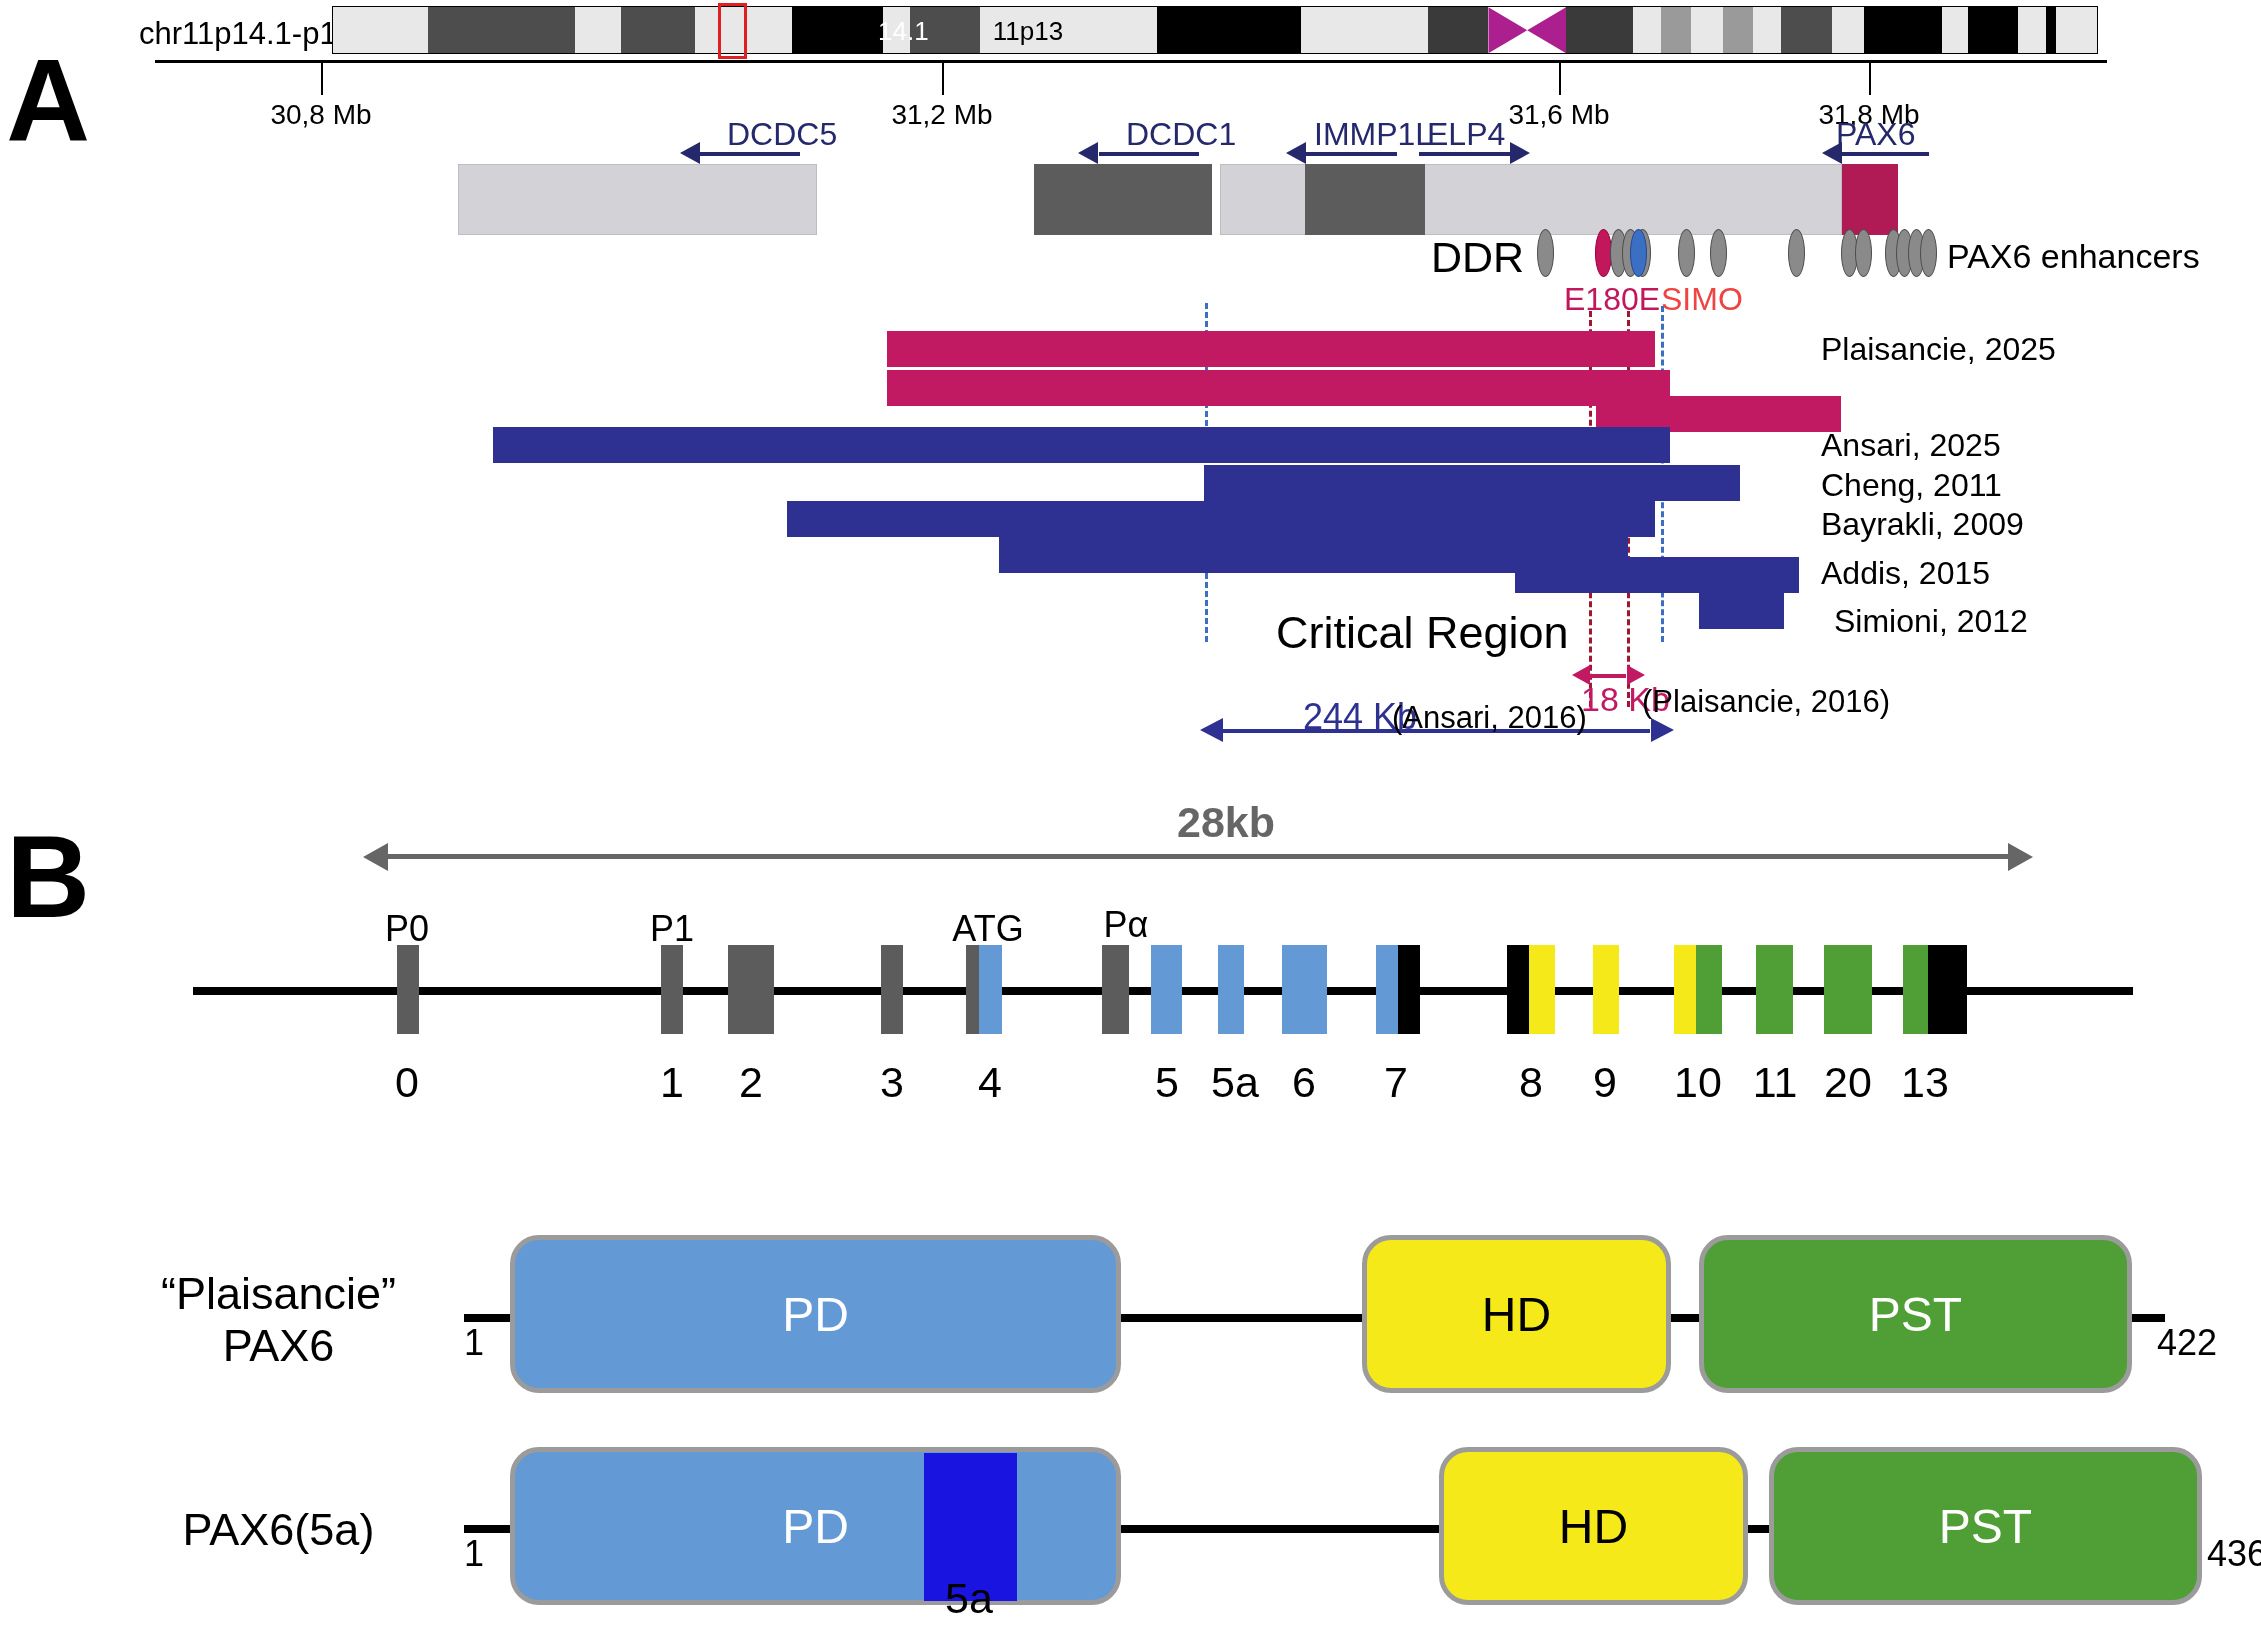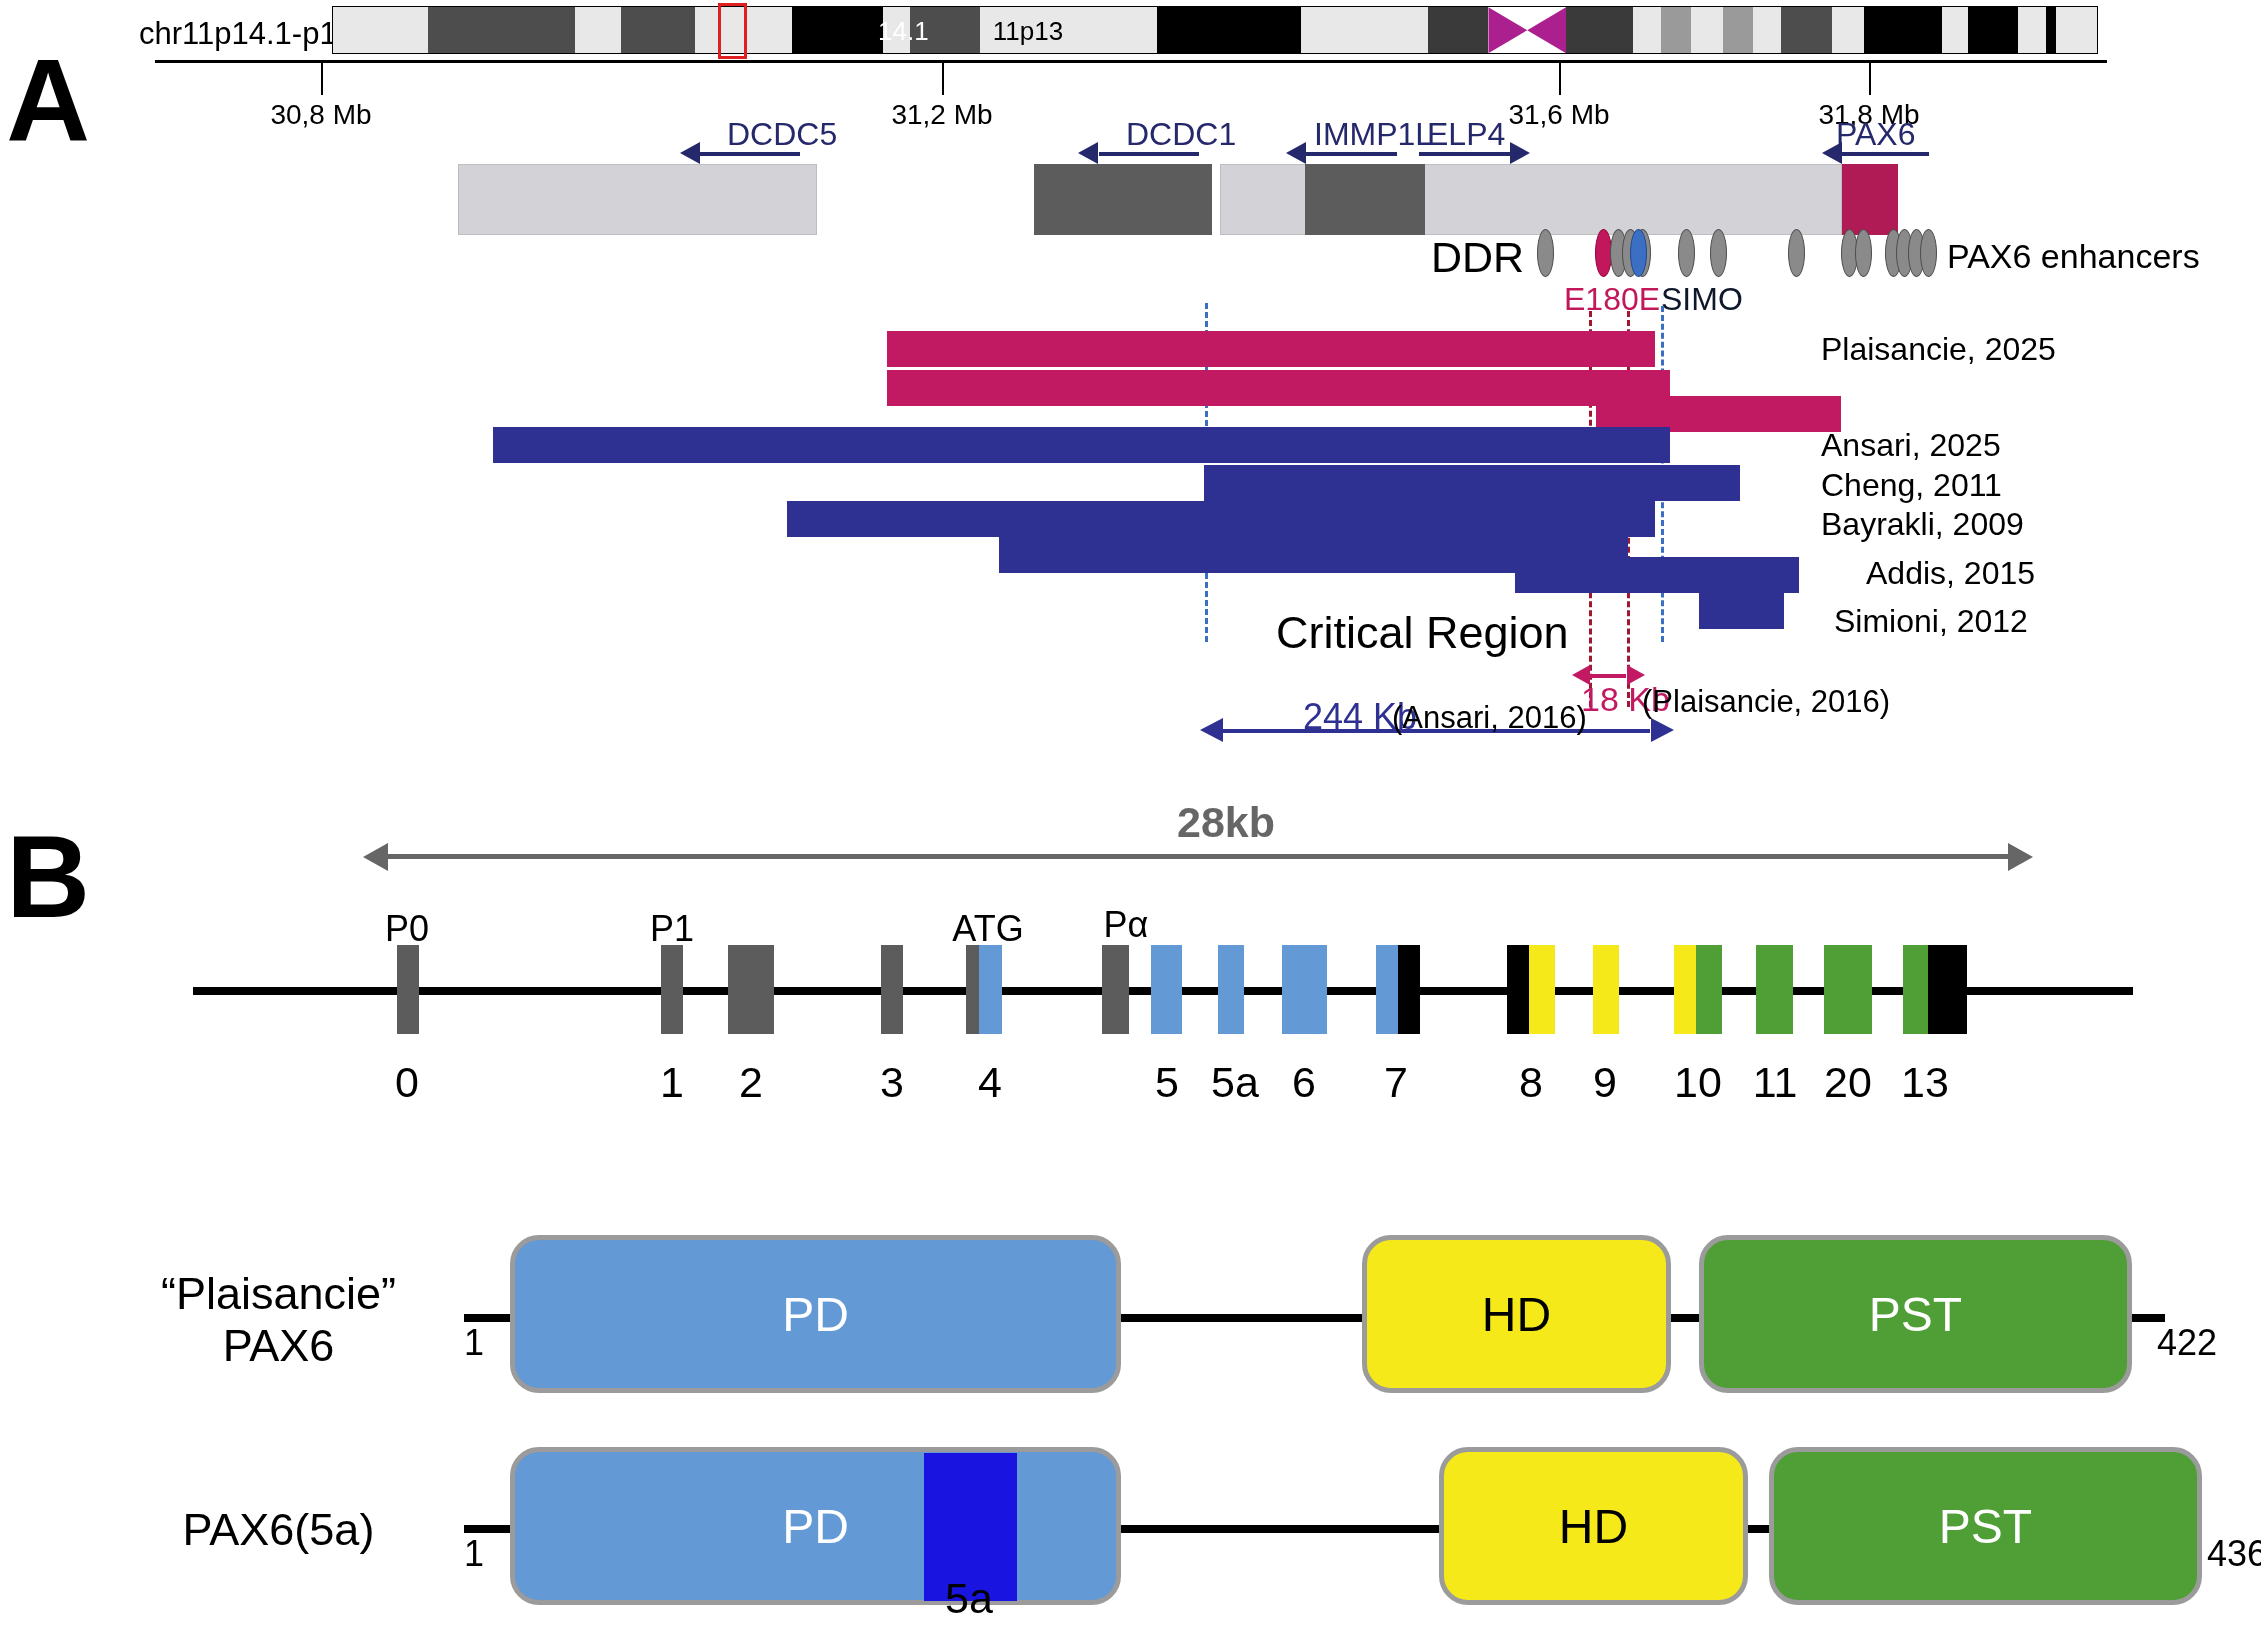--- a/index.html
+++ b/index.html
@@ -163,21 +163,21 @@
 <div class="oval" style="left:1788px;top:229px;"></div>
 <div class="oval" style="left:1841px;top:229px;"></div>
 <div class="oval" style="left:1855px;top:229px;"></div>
 <div class="oval" style="left:1885px;top:229px;"></div>
 <div class="oval" style="left:1896px;top:229px;"></div>
 <div class="oval" style="left:1908px;top:229px;"></div>
 <div class="oval" style="left:1920px;top:229px;"></div>
 
 <div class="txt" style="left:1947px;top:237px;font-size:34px;">PAX6 enhancers</div>
 <div class="txt" style="left:1564px;top:281px;font-size:32px;color:#c2185b;">E180E</div>
-<div class="txt" style="left:1661px;top:281px;font-size:32px;color:#0f172a;">SIMO</div>
+<div class="txt" style="left:1661px;top:281px;font-size:32px;color:#ef4444;">SIMO</div>
 
 <div class="vdash" style="left:1205px;top:303px;height:339px;"></div>
 <div class="vdash" style="left:1661px;top:306px;height:336px;"></div>
 <div class="vdash red" style="left:1589px;top:311px;height:396px;"></div>
 <div class="vdash red" style="left:1627px;top:311px;height:396px;"></div>
 
 <div class="delbar pinkbar" style="left:887px;top:331px;width:768px;"></div>
 <div class="delbar pinkbar" style="left:887px;top:370px;width:783px;"></div>
 <div class="delbar pinkbar" style="left:1596px;top:396px;width:245px;"></div>
 
@@ -185,21 +185,21 @@
 <div class="delbar bluebar" style="left:1204px;top:465px;width:536px;"></div>
 <div class="delbar bluebar" style="left:787px;top:501px;width:868px;"></div>
 <div class="delbar bluebar" style="left:999px;top:537px;width:629px;"></div>
 <div class="delbar bluebar" style="left:1515px;top:557px;width:284px;"></div>
 <div class="delbar bluebar" style="left:1699px;top:593px;width:85px;"></div>
 
 <div class="pubLbl" style="left:1821px;top:331px;">Plaisancie, 2025</div>
 <div class="pubLbl" style="left:1821px;top:427px;">Ansari, 2025</div>
 <div class="pubLbl" style="left:1821px;top:467px;">Cheng, 2011</div>
 <div class="pubLbl" style="left:1821px;top:506px;">Bayrakli, 2009</div>
-<div class="pubLbl" style="left:1821px;top:555px;margin-left:45px;">Addis, 2015</div>
+<div class="pubLbl" style="left:1821px;top:555px;">Addis, 2015</div>
 <div class="pubLbl" style="left:1821px;top:603px;margin-left:13px;">Simioni, 2012</div>
 
 <div class="txt" style="left:1276px;top:607px;font-size:45px;">Critical Region</div>
 
 <div class="measline" style="left:1589px;top:674px;width:37px;background:#c21a62;"></div>
 <div class="mh-l" style="left:1572px;top:665px;border-top:10.8px solid transparent;border-bottom:10.8px solid transparent;border-right:18.6px solid #c21a62;"></div>
 <div class="mh-r" style="left:1627px;top:665px;border-top:10.8px solid transparent;border-bottom:10.8px solid transparent;border-left:18.6px solid #c21a62;"></div>
 <div class="txt" style="left:1581px;top:680px;font-size:34px;color:#c21a62;">18 Kb</div>
 <div class="txt" style="left:1642px;top:684px;font-size:31px;">(Plaisancie, 2016)</div>
 

